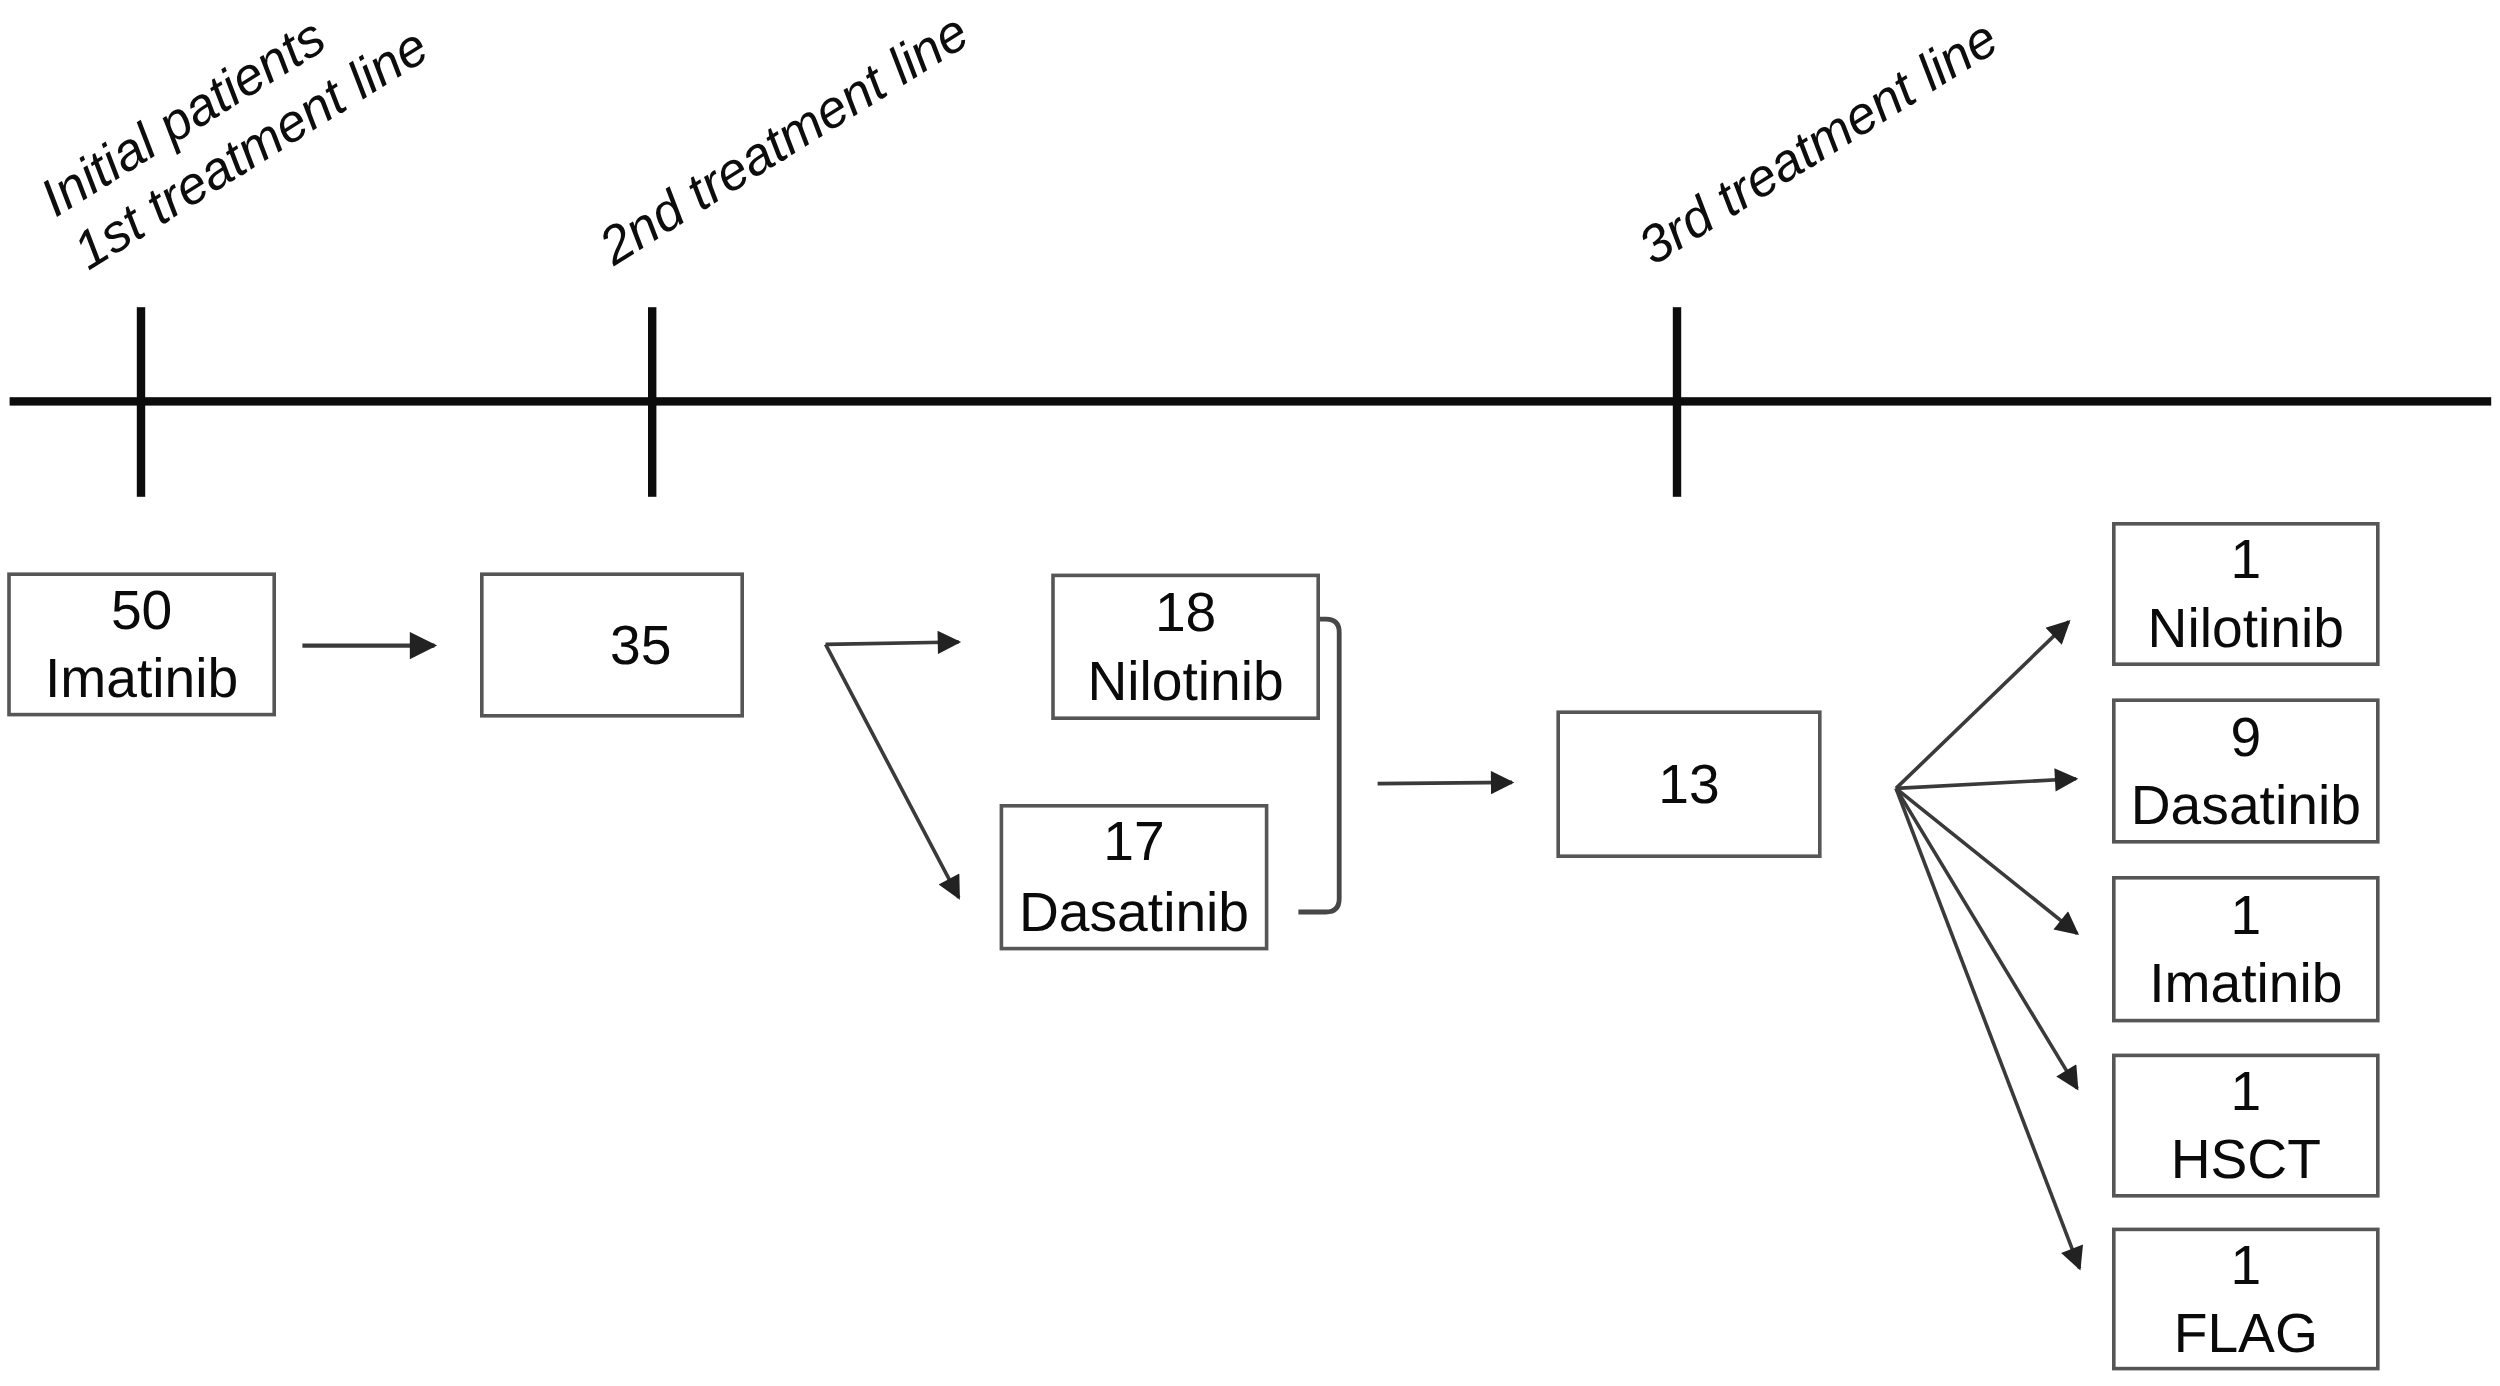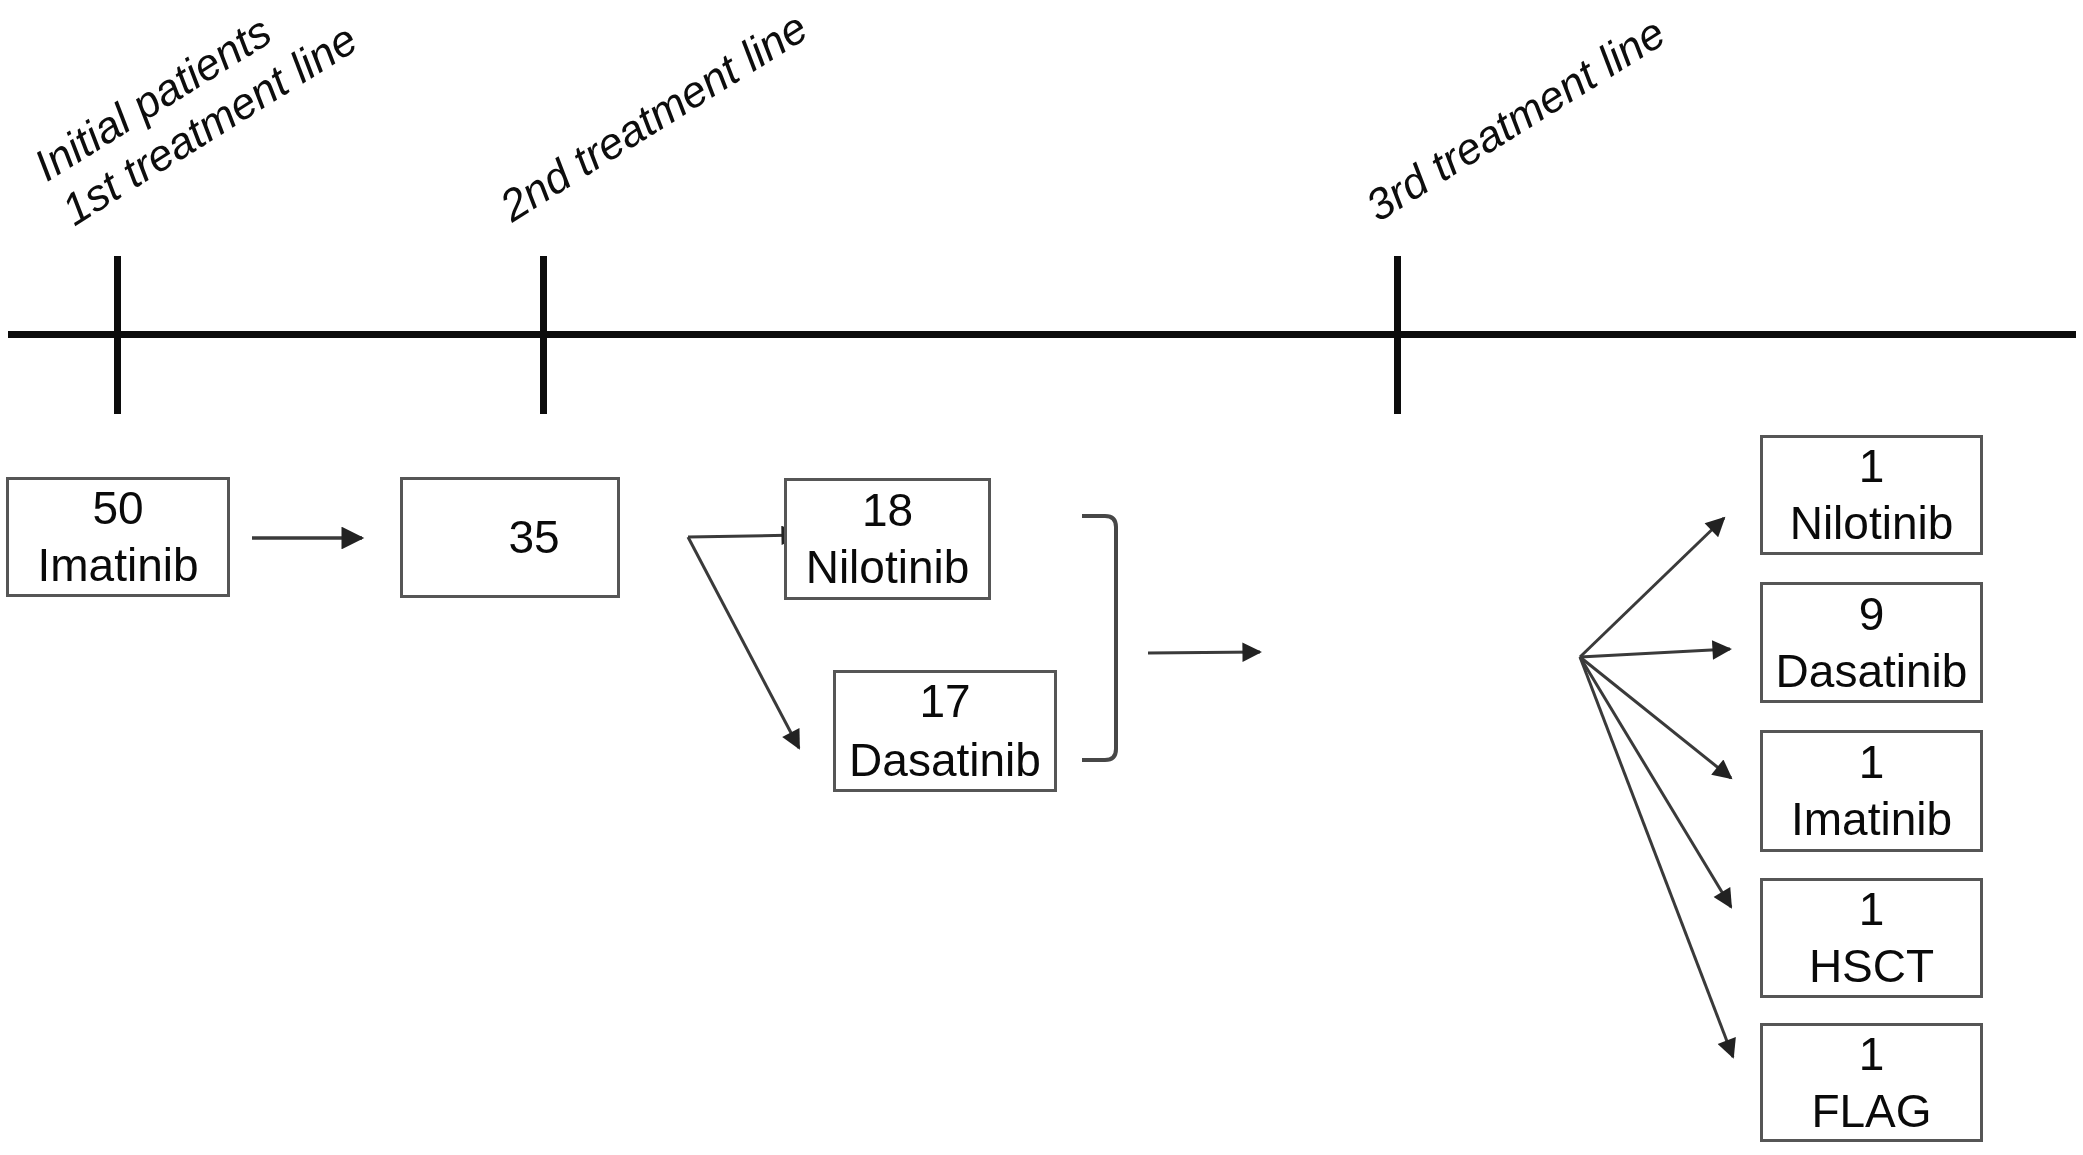--- a/index.html
+++ b/index.html
@@ -63,30 +63,33 @@
 
   <div class="fbox" style="left:6px;top:477px;width:224px;height:120px;">
     <div class="ln">50</div>
     <div class="ln">Imatinib</div>
   </div>
 
   <div class="fbox" style="left:400px;top:477px;width:220px;height:121px;padding-left:48px;">
     <div class="ln">35</div>
   </div>
 
-  <div class="fbox" style="left:784px;top:478px;width:207px;height:122px;">
+  <div class="fbox" style="left:876px;top:478px;width:224px;height:122px;">
     <div class="ln">18</div>
     <div class="ln">Nilotinib</div>
   </div>
 
   <div class="fbox" style="left:833px;top:670px;width:224px;height:122px;justify-content:space-between;">
     <div class="ln">17</div>
     <div class="ln">Dasatinib</div>
   </div>
 
+  <div class="fbox" style="left:1297px;top:592px;width:221px;height:123px;">
+    <div class="ln">13</div>
+  </div>
 
   <div class="fbox" style="left:1760px;top:435px;width:223px;height:120px;">
     <div class="ln">1</div>
     <div class="ln">Nilotinib</div>
   </div>
 
   <div class="fbox" style="left:1760px;top:582px;width:223px;height:121px;">
     <div class="ln">9</div>
     <div class="ln">Dasatinib</div>
   </div>

